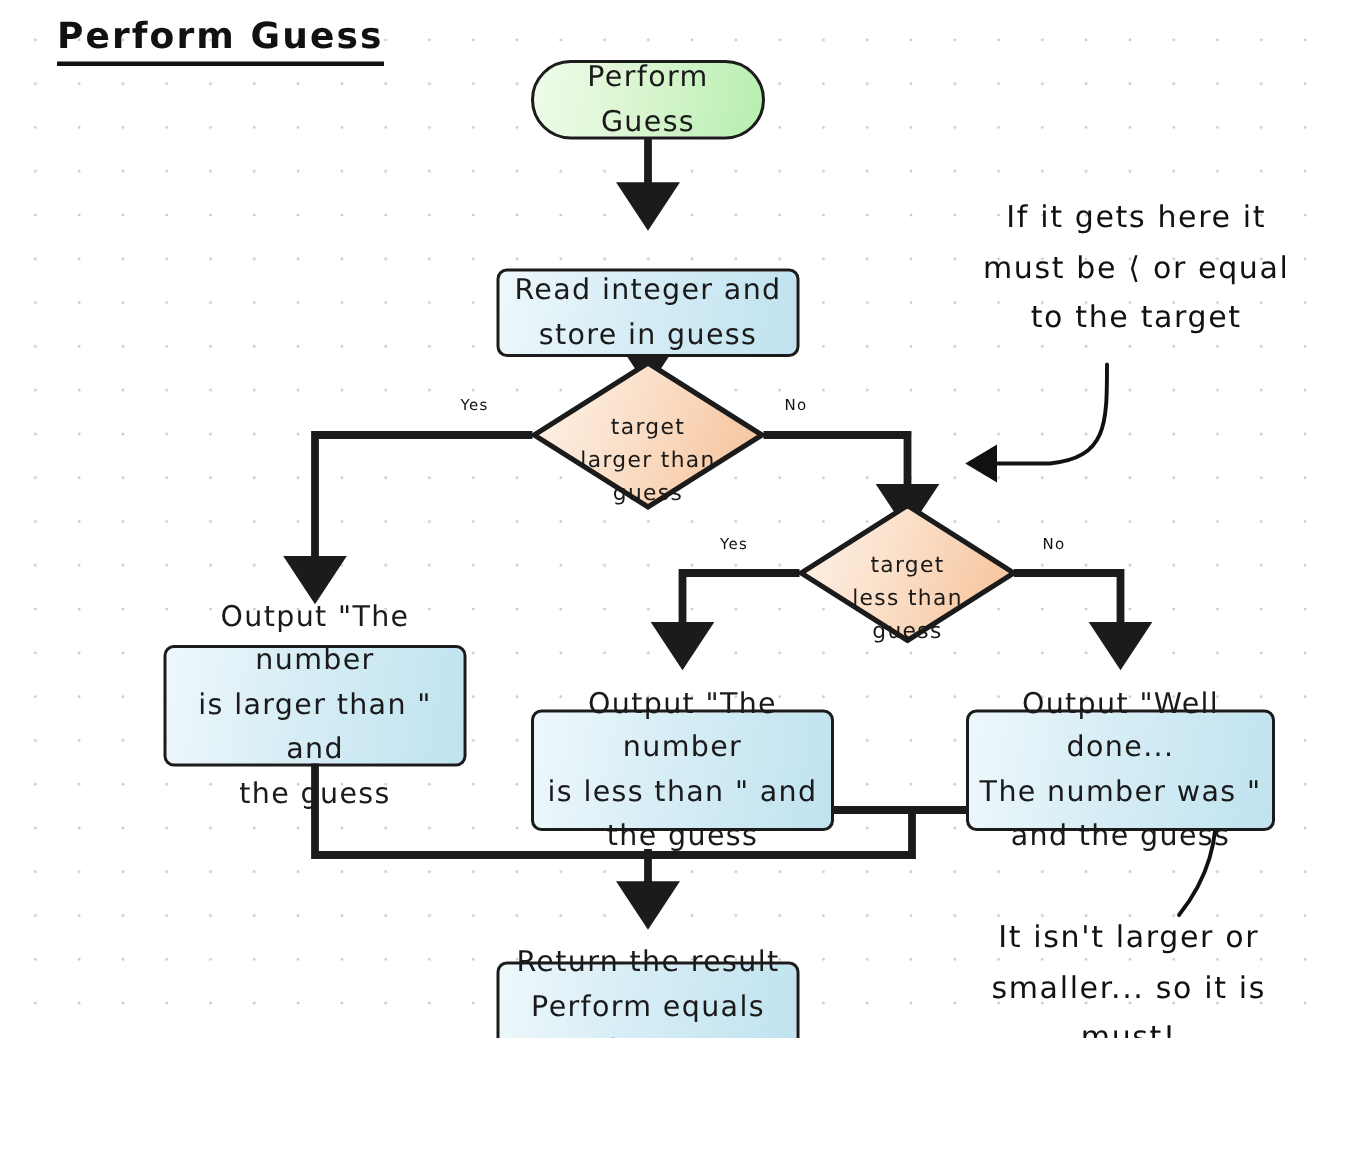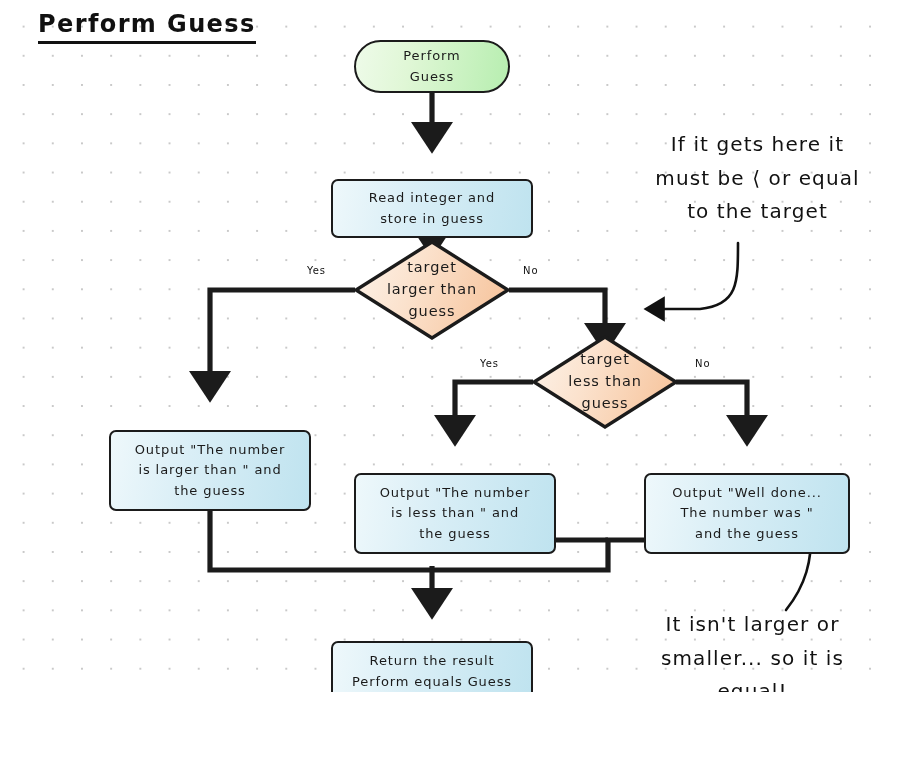--- a/index.html
+++ b/index.html
@@ -44,21 +44,21 @@
   
   .node {
     position: absolute;
     box-sizing: border-box;
     display: flex;
     align-items: center;
     justify-content: center;
     text-align: center;
     color: #1a1a1a;
     font-family: "DejaVu Sans", sans-serif;
-    font-size: 13px;
+    font-size: 19px;
     letter-spacing: 0.9px;
     line-height: 1.55;
     border: 2.2px solid #1b1b1b;
     white-space: pre-line;
   }
   .terminal {
     border-radius: 40px;
     background-image: linear-gradient(100deg, #eefbe9 0%, #e0f7d6 35%, #b7eeb0 100%);
   }
   .process {
@@ -72,21 +72,21 @@
     position: absolute;
   }
   .decision .shape {
     position: absolute;
     left: 0; top: 0;
     width: 100%;
     height: 100%;
   }
   .decision .dtext {
     position: absolute;
-    left: 0; top: 0;
+    left: 0; top: 18px;
     width: 100%;
     height: 100%;
     display: flex;
     align-items: center;
     justify-content: center;
     text-align: center;
     color: #1a1a1a;
     font-family: "DejaVu Sans", sans-serif;
     font-size: 14.5px;
     letter-spacing: 0.9px;
@@ -234,15 +234,15 @@
   <div class="edge-label" style="left:523px; top:265px;">No</div>
   <div class="edge-label" style="left:480px; top:358px;">Yes</div>
   <div class="edge-label" style="left:695px; top:358px;">No</div>
 
   <div class="annotation" style="left:625px; top:128px; width:265px;">If it gets here it
 must be ⟨ or equal
 to the target</div>
 
   <div class="annotation" style="left:620px; top:608px; width:265px;">It isn't larger or
 smaller... so it is
-equal!</div>
+must!</div>
 
 </div>
 
 </body></html>

